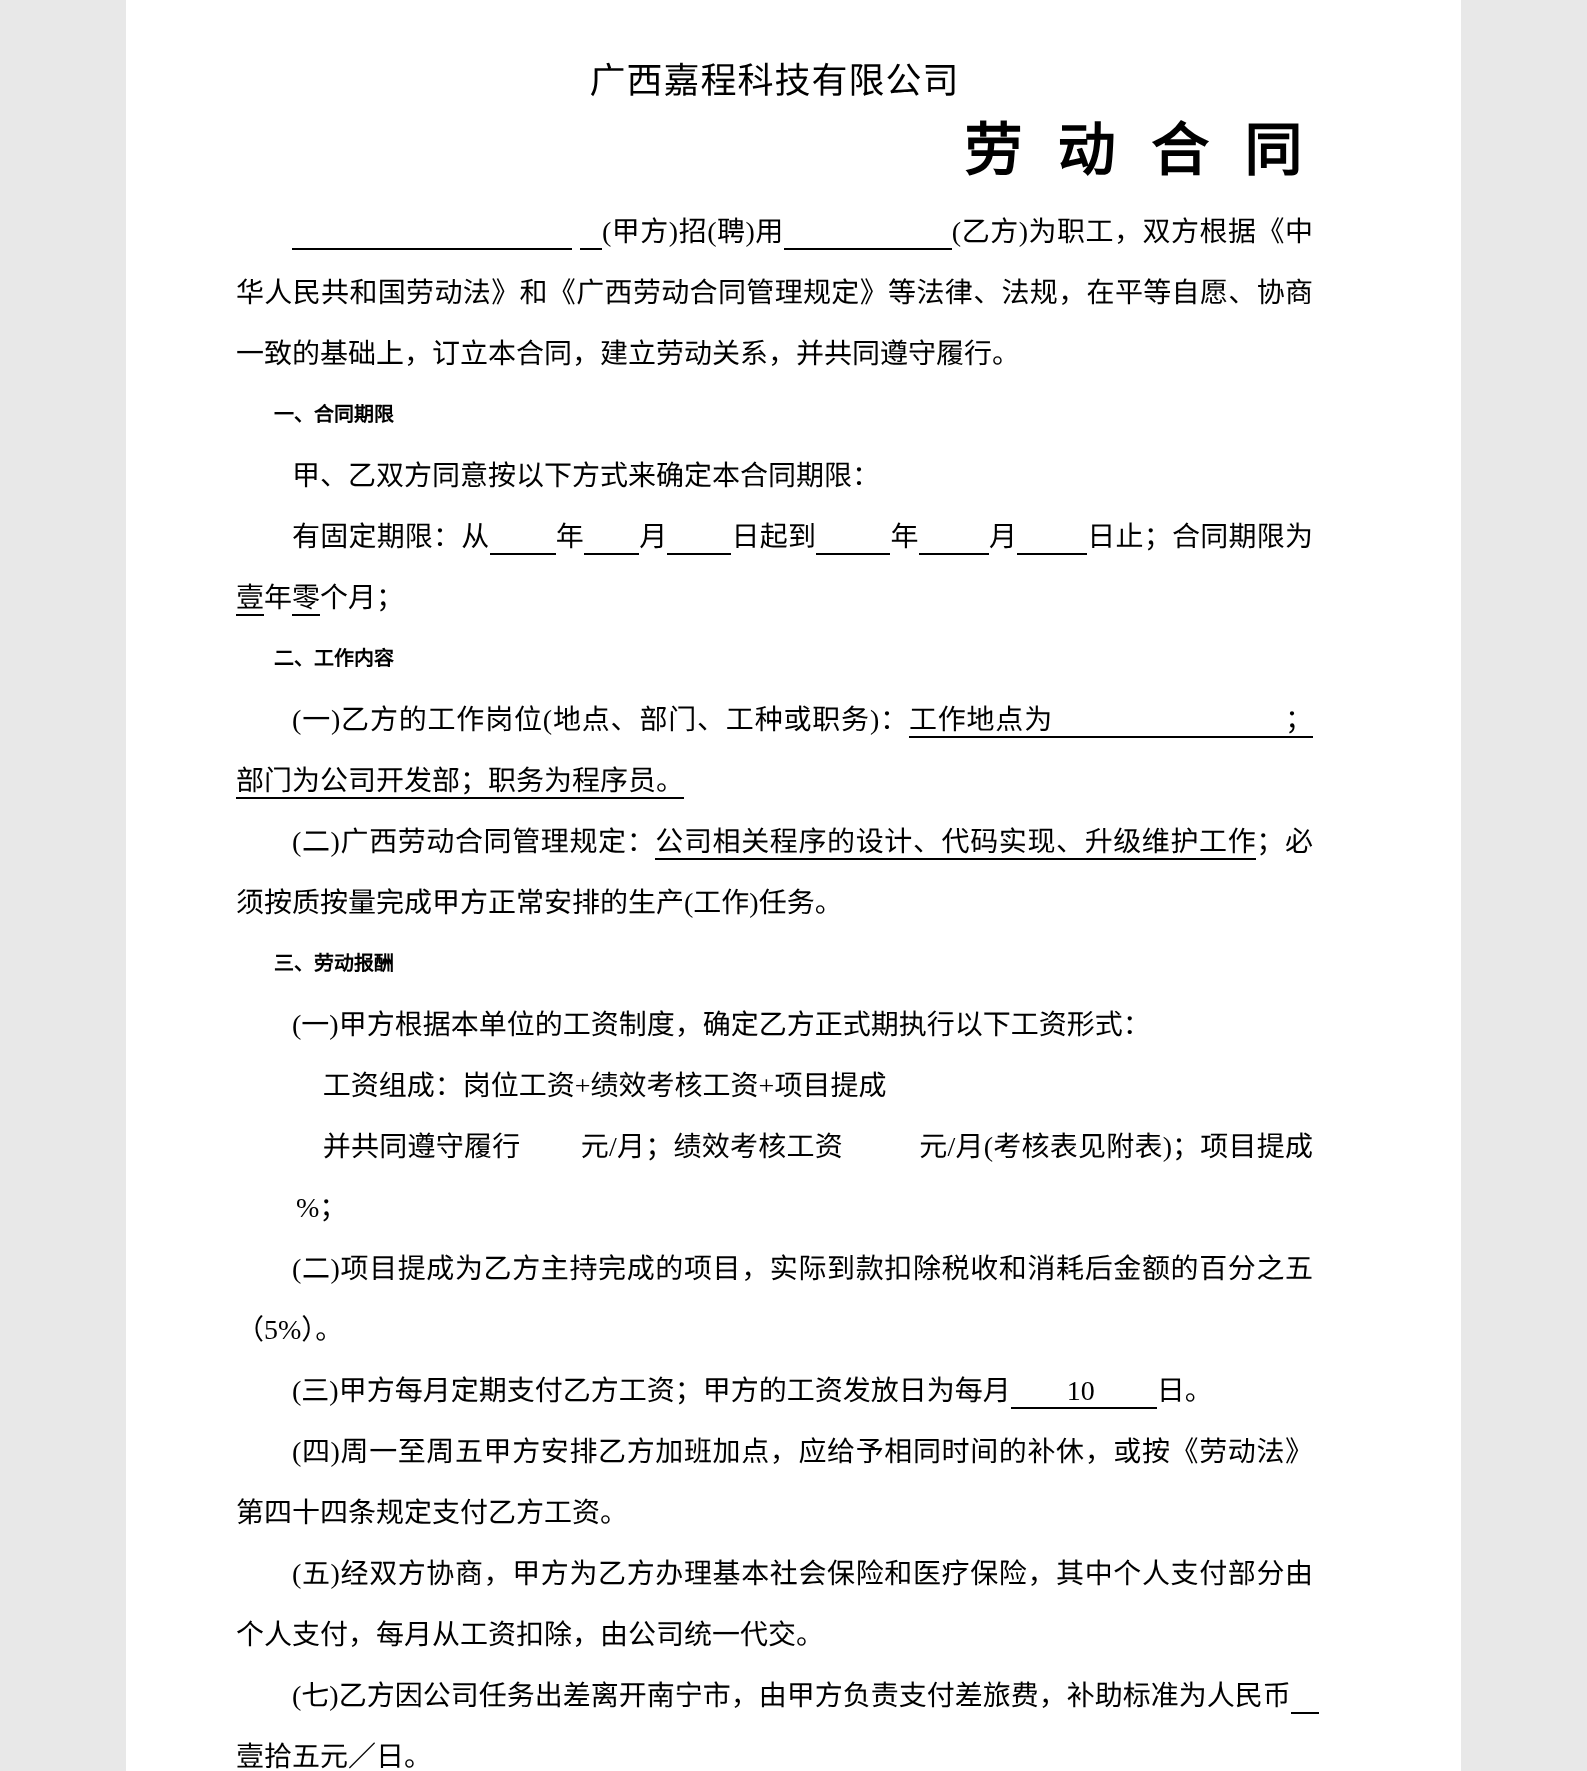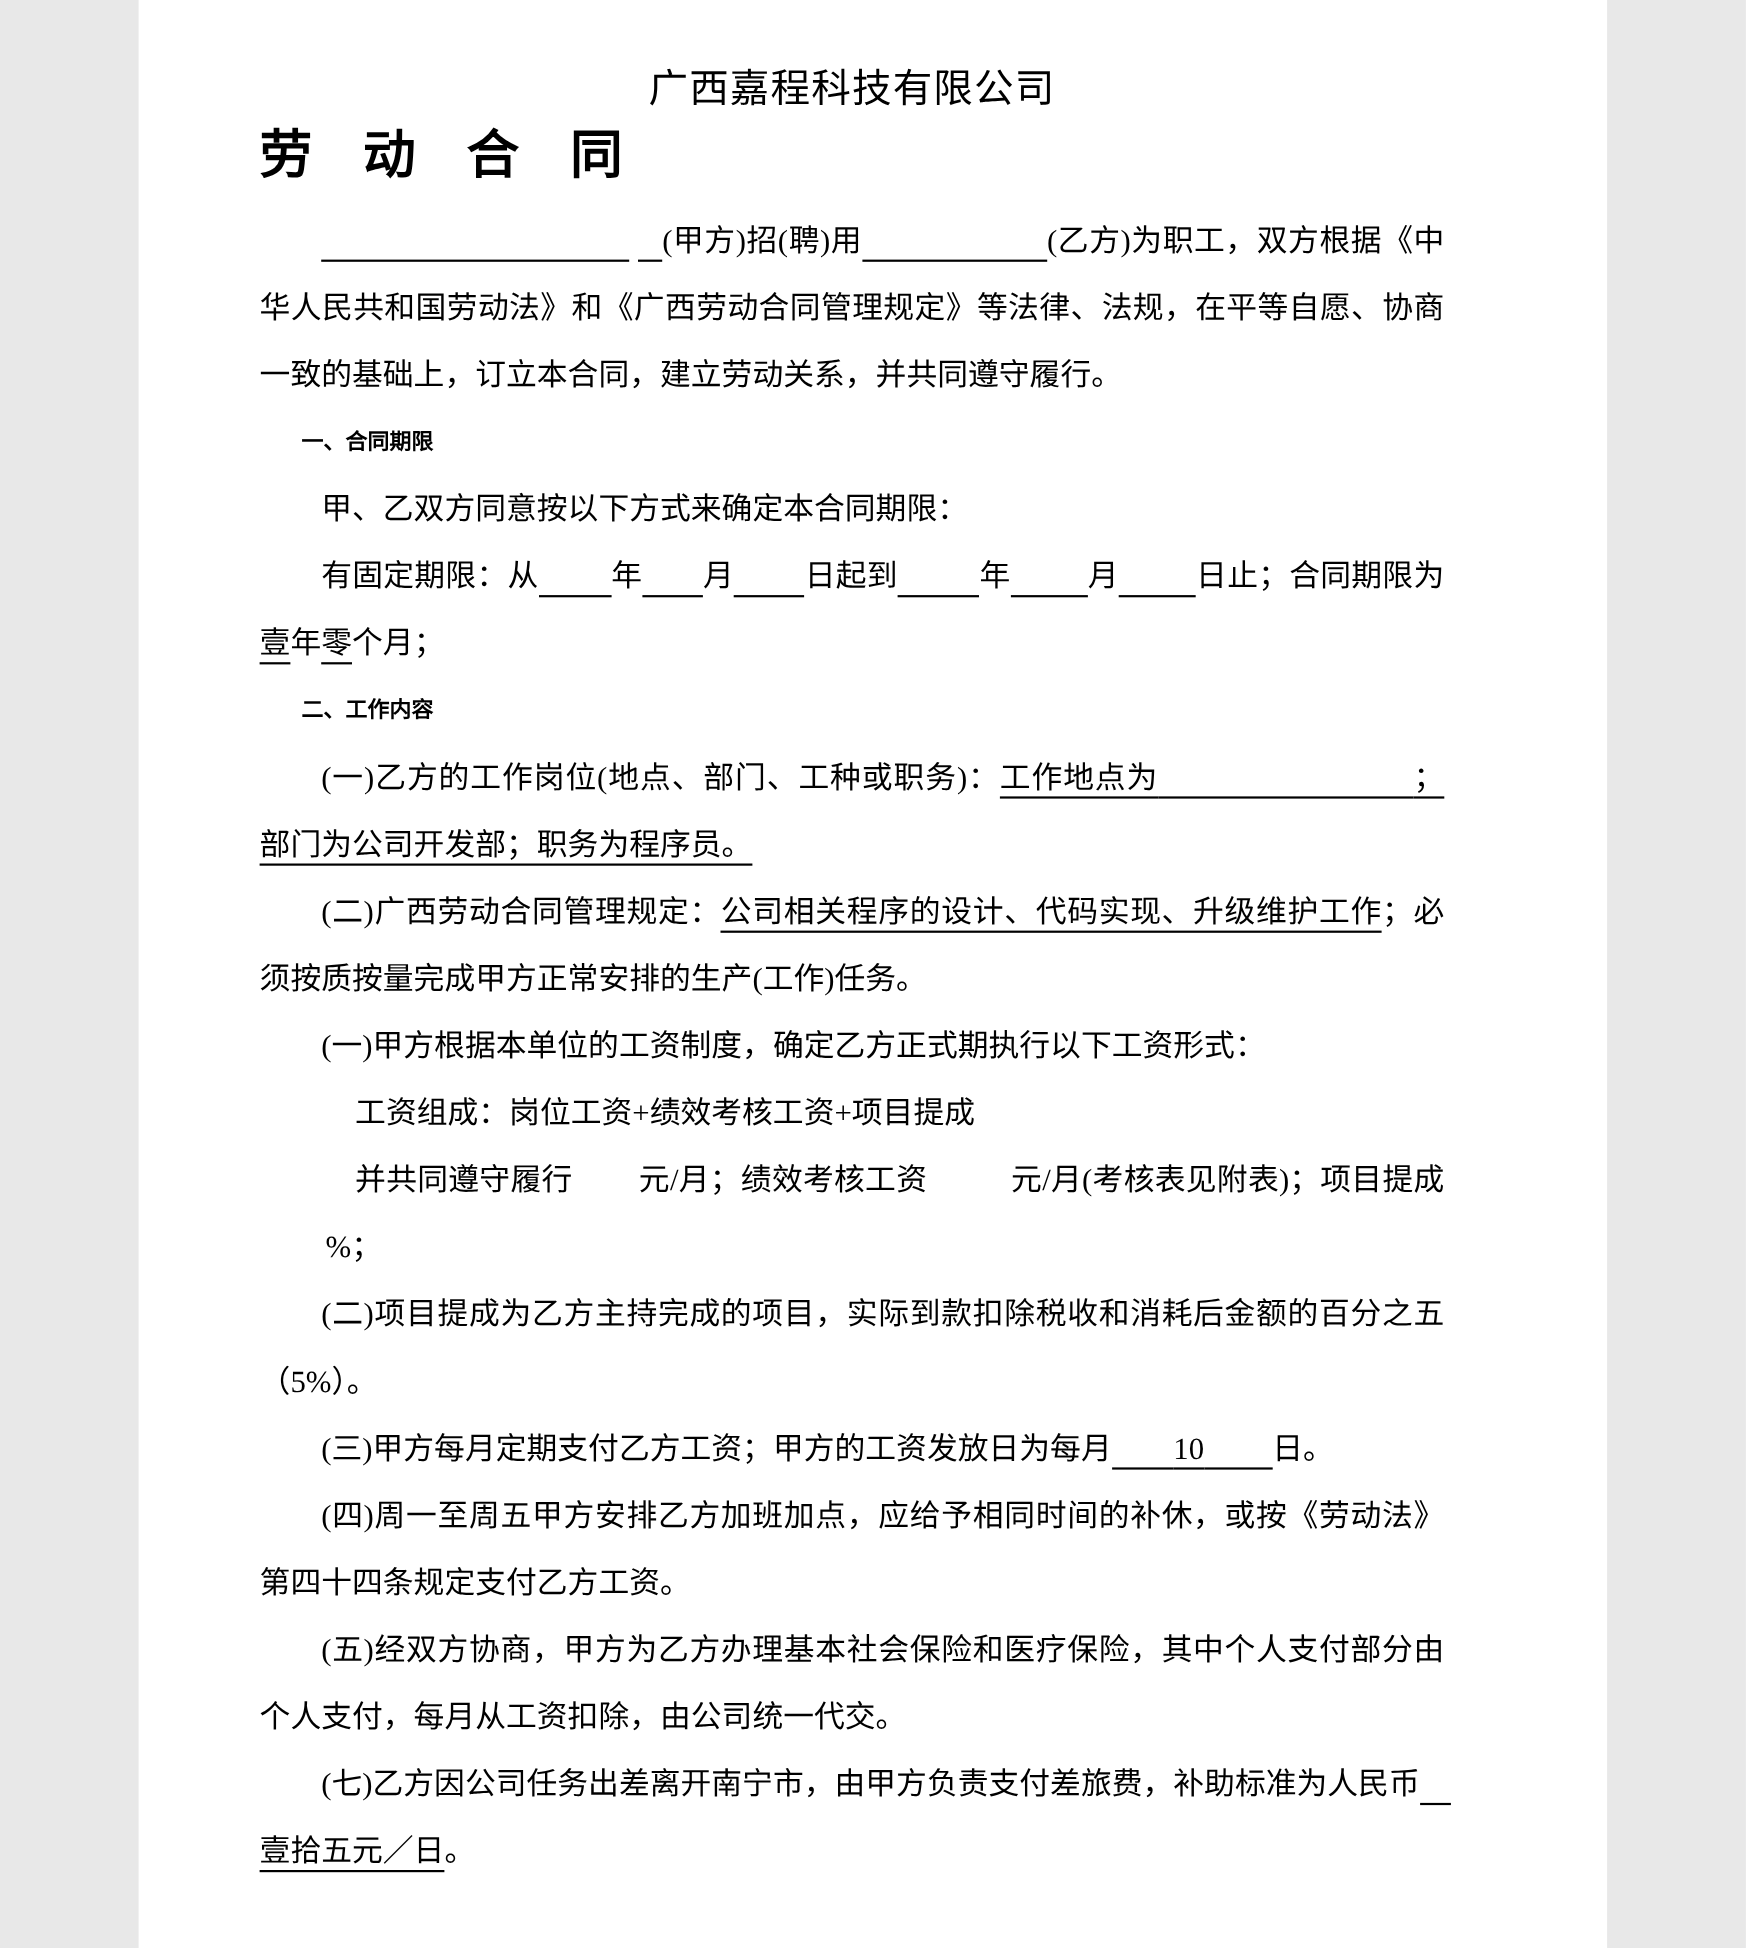--- a/index.html
+++ b/index.html
@@ -21,24 +21,24 @@
   }
   .company-name {
     text-align: center;
     font-size: 36px;
     font-weight: normal;
     line-height: 1.3;
     margin: 0 0 10px 0;
     letter-spacing: 1px;
   }
   .contract-title {
-    text-align: left;
-    font-size: 48px;
+    text-align: right;
+    font-size: 58px;
     font-weight: bold;
-    font-family: Liberation Mono, monospace;
+    font-family: Liberation Serif, serif;
     letter-spacing: 0.18em;
     line-height: 1.25;
     margin: 0 0 14px 0;
   }
   .doc-body {
     font-size: 28px;
     line-height: 61px;
     text-align: justify;
   }
   .doc-body p.para {
@@ -74,20 +74,21 @@
   <h1 class="company-name">广西嘉程科技有限公司</h1>
   <div class="contract-title">劳 动 合 同</div>
   <div class="doc-body">
       <p class="para"><span class="u"><span class="blank" style="width: 280px;"></span></span><span><span class="blank" style="width: 8px;"></span></span><span class="u"><span class="blank" style="width: 22px;"></span></span><span>(甲方)招(聘)用</span><span class="u"><span class="blank" style="width: 168px;"></span></span><span>(乙方)为职工，双方根据《中华人民共和国劳动法》和《广西劳动合同管理规定》等法律、法规，在平等自愿、协商一致的基础上，订立本合同，建立劳动关系，并共同遵守履行。</span></p>
       <h2 class="heading">一、合同期限</h2>
       <p class="para"><span>甲、乙双方同意按以下方式来确定本合同期限：</span></p>
       <p class="para"><span>有固定期限：从</span><span class="u"><span class="blank" style="width: 66px;"></span></span><span>年</span><span class="u"><span class="blank" style="width: 55px;"></span></span><span>月</span><span class="u"><span class="blank" style="width: 64px;"></span></span><span>日起到</span><span class="u"><span class="blank" style="width: 74px;"></span></span><span>年</span><span class="u"><span class="blank" style="width: 70px;"></span></span><span>月</span><span class="u"><span class="blank" style="width: 70px;"></span></span><span>日止；合同期限为</span><span class="u">壹</span><span>年</span><span class="u">零</span><span>个月；</span></p>
       <h2 class="heading">二、工作内容</h2>
       <p class="para"><span>(一)乙方的工作岗位(地点、部门、工种或职务)：</span><span class="u">工作地点为</span><span class="u"><span class="blank" style="width: 232px;"></span></span><span class="u">；部门为公司开发部；职务为程序员。</span></p>
       <p class="para"><span>(二)广西劳动合同管理规定：</span><span class="u">公司相关程序的设计、代码实现、升级维护工作</span><span>；必须按质按量完成甲方正常安排的生产(工作)任务。</span></p>
+      <h2 class="heading">三、劳动报酬</h2>
       <p class="para"><span>(一)甲方根据本单位的工资制度，确定乙方正式期执行以下工资形式：</span></p>
       <p class="para indent2"><span>工资组成：岗位工资+绩效考核工资+项目提成</span></p>
       <p class="para indent2"><span>并共同遵守履行</span><span><span class="blank" style="width: 60px;"></span></span><span>元/月；绩效考核工资</span><span><span class="blank" style="width: 76px;"></span></span><span>元/月(考核表见附表)；项目提成</span><span><span class="blank" style="width: 60px;"></span></span><span>%；</span></p>
       <p class="para"><span>(二)项目提成为乙方主持完成的项目，实际到款扣除税收和消耗后金额的百分之五（5%）。</span></p>
       <p class="para"><span>(三)甲方每月定期支付乙方工资；甲方的工资发放日为每月</span><span class="u"><span class="blank" style="width: 56px;"></span></span><span class="u">10</span><span class="u"><span class="blank" style="width: 62px;"></span></span><span>日。</span></p>
       <p class="para"><span>(四)周一至周五甲方安排乙方加班加点，应给予相同时间的补休，或按《劳动法》第四十四条规定支付乙方工资。</span></p>
       <p class="para"><span>(五)经双方协商，甲方为乙方办理基本社会保险和医疗保险，其中个人支付部分由个人支付，每月从工资扣除，由公司统一代交。</span></p>
       <p class="para"><span>(七)乙方因公司任务出差离开南宁市，由甲方负责支付差旅费，补助标准为人民币</span><span class="u">　壹拾五元／日</span><span>。</span></p>
     </div>
 </div>

